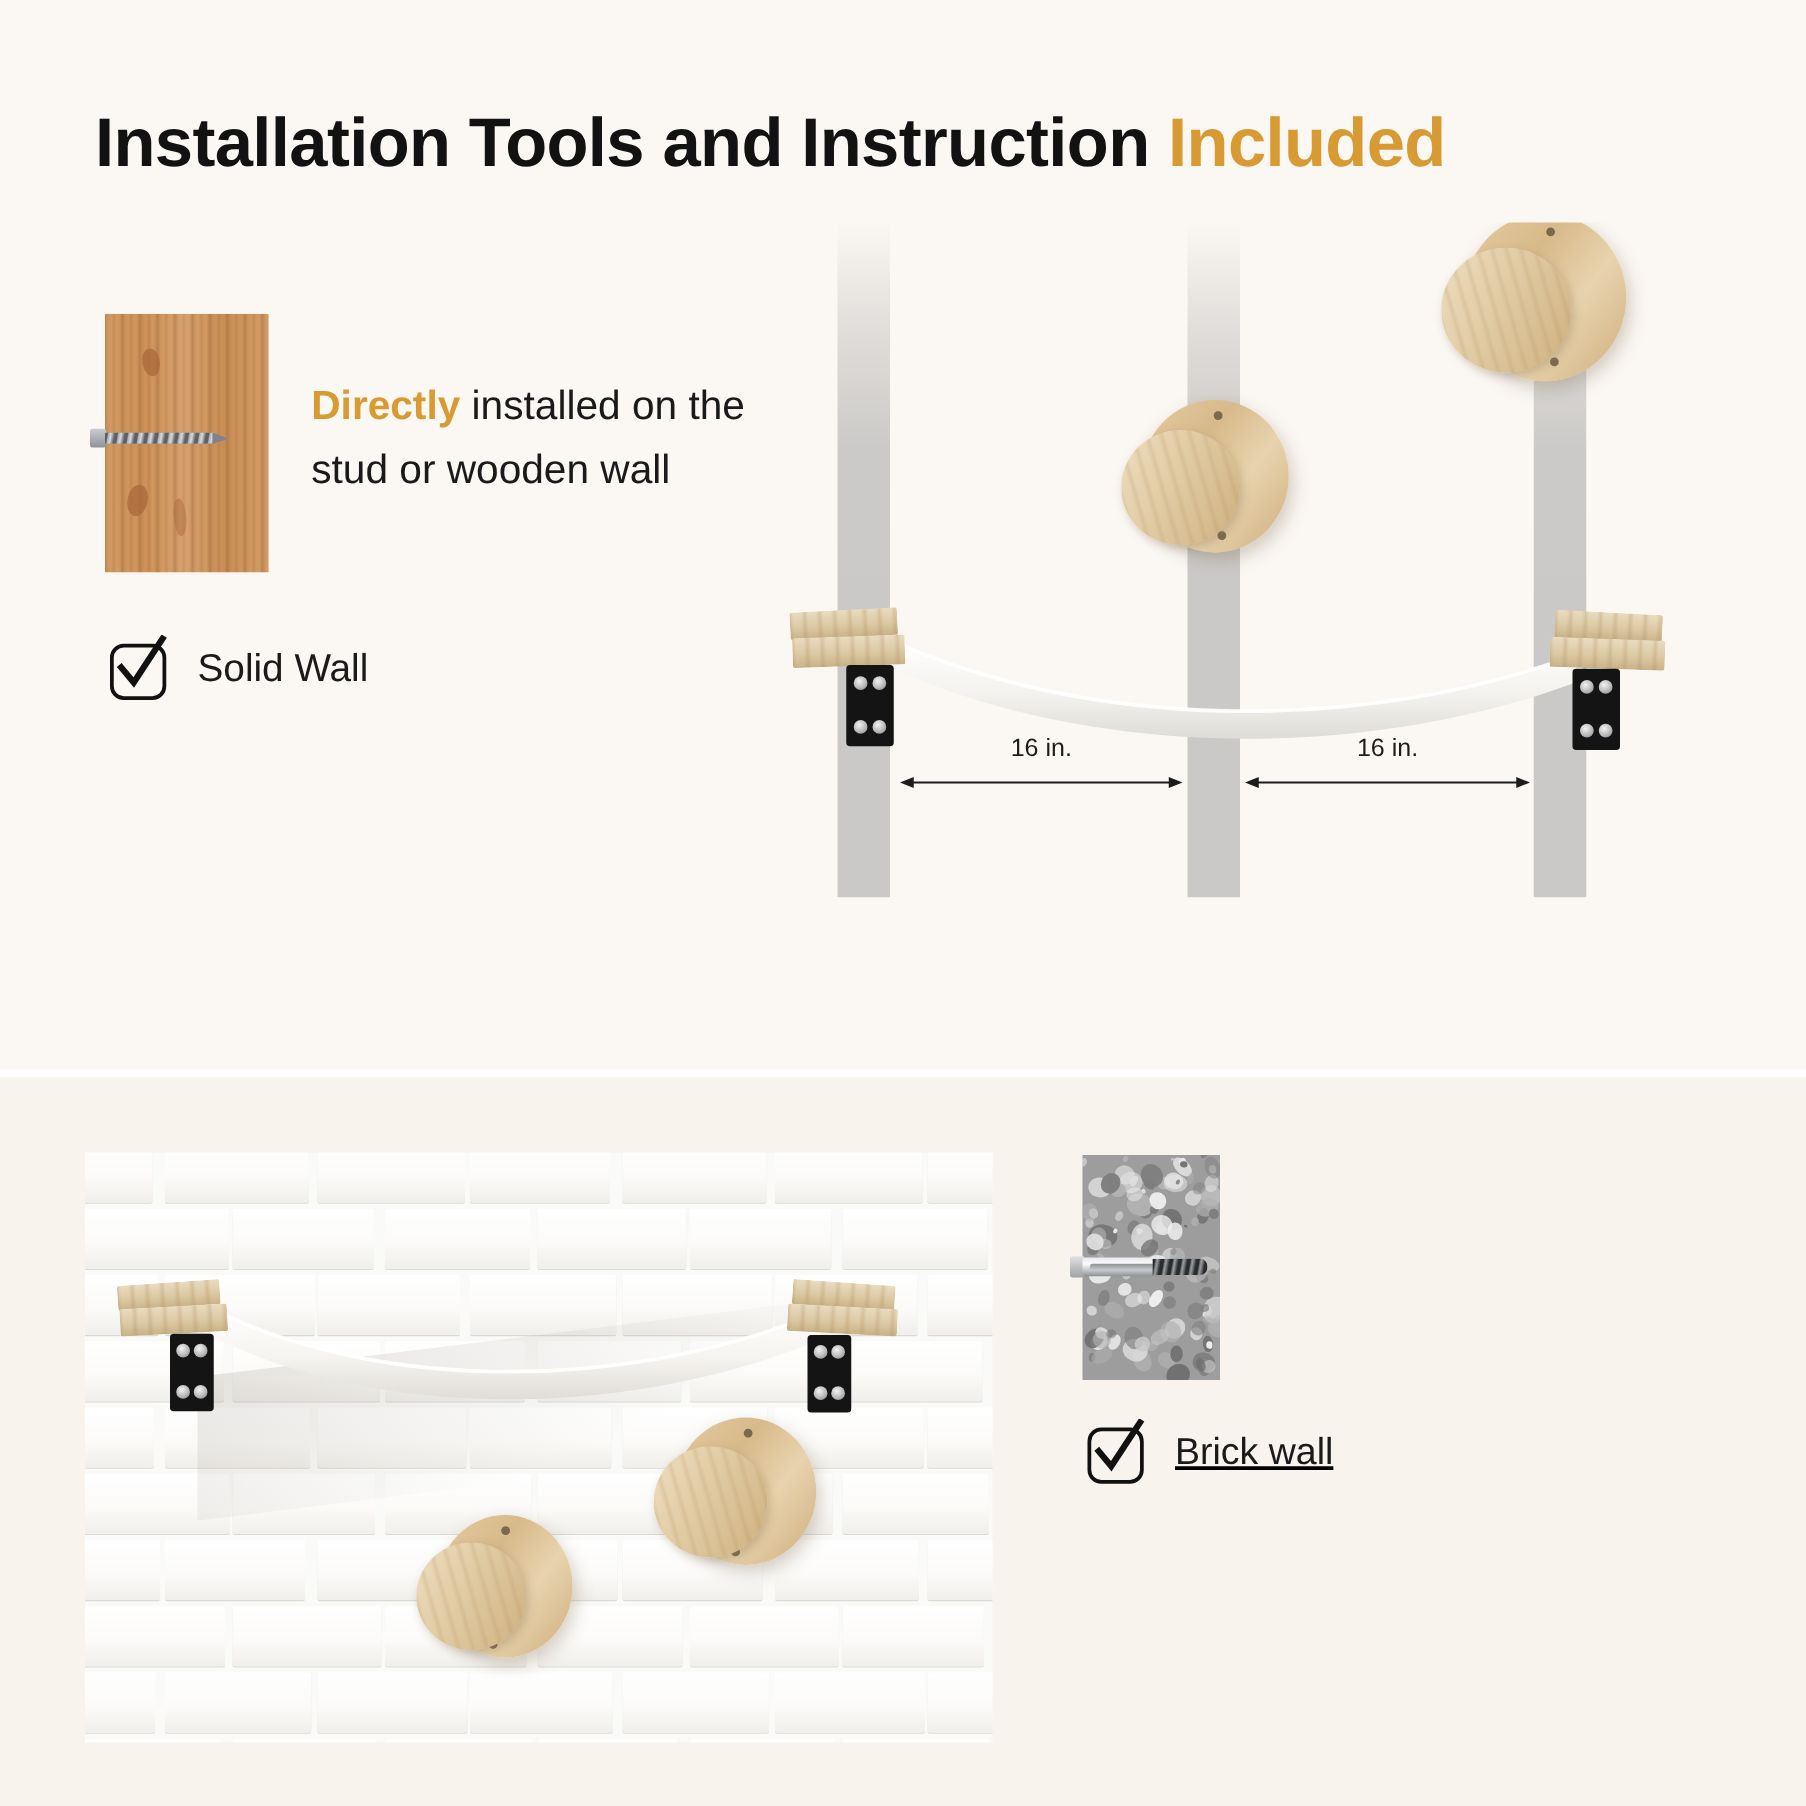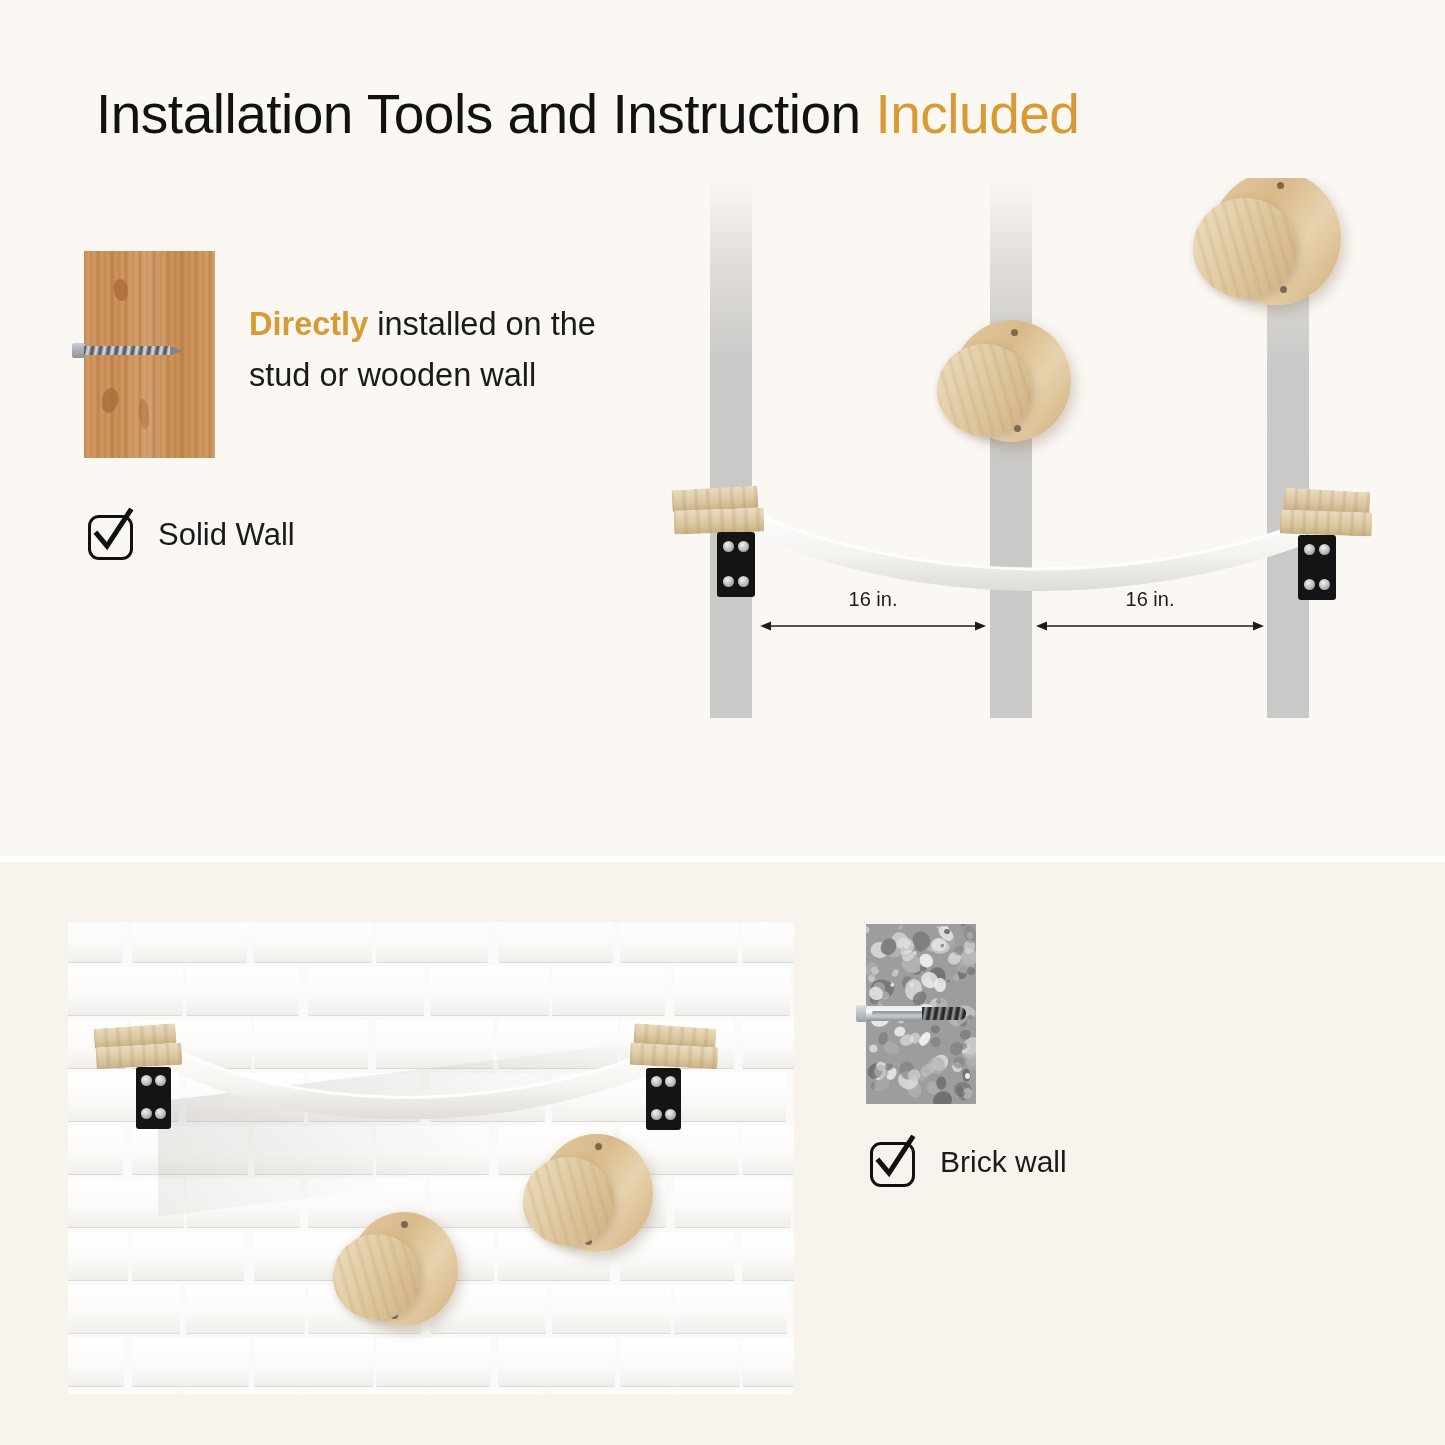--- a/index.html
+++ b/index.html
@@ -26,25 +26,24 @@
     width: 1445px; height: 858px;
     background: #FBF7F3;
     overflow: hidden;
   }
 
   #title {
     position: absolute;
     left: 76px; top: 82px;
     width: 1320px;
     font-size: 55px;
-    font-weight: 400;
+    font-weight: 700;
     letter-spacing: -0.5px;
     color: #121212;
     white-space: nowrap;
-    margin-left: 20px;
   }
   #title .accent { color: #D89A33; }
 
   
   #wood-panel-wrap {
     position: absolute;
     left: 84px; top: 251px;
     width: 131px; height: 207px;
   }
   #wood-panel {
@@ -137,21 +136,21 @@
   .check-box svg { position: absolute; left: 0; top: 0; }
   .check-label {
     font-size: 31px;
     color: #1a1a1a;
     white-space: nowrap;
   }
 
   
   #stud-diagram {
     position: absolute;
-    left: 656px; top: 178px;
+    left: 616px; top: 178px;
     width: 760px; height: 540px;
     overflow: hidden;
   }
   .stud {
     position: absolute;
     top: 0; width: 42px; height: 540px;
     background: linear-gradient(180deg,
         rgba(201,199,197,0.0) 0%,
         rgba(201,199,197,0.55) 16%,
         rgba(201,199,197,0.95) 34%,
@@ -406,21 +405,21 @@
     left: 1013px; top: 968px;
     width: 400px;
     font-size: 30.5px;
     line-height: 52px;
     color: #1a1a1a;
   }
   #inflation-text .accent { color: #D89A33; font-weight: 700; }
 
   #bottom-checklist {
     position: absolute;
-    left: 868px; top: 1135px;
+    left: 868px; top: 1135px; text-decoration: underline;
   }
   #bottom-checklist .check-row { margin-bottom: 29px; }
   #bottom-checklist .check-label { font-size: 30px; }
 </style>
 </head>
 <body>
 
 <div id="page">
 
   <div id="top-section">

